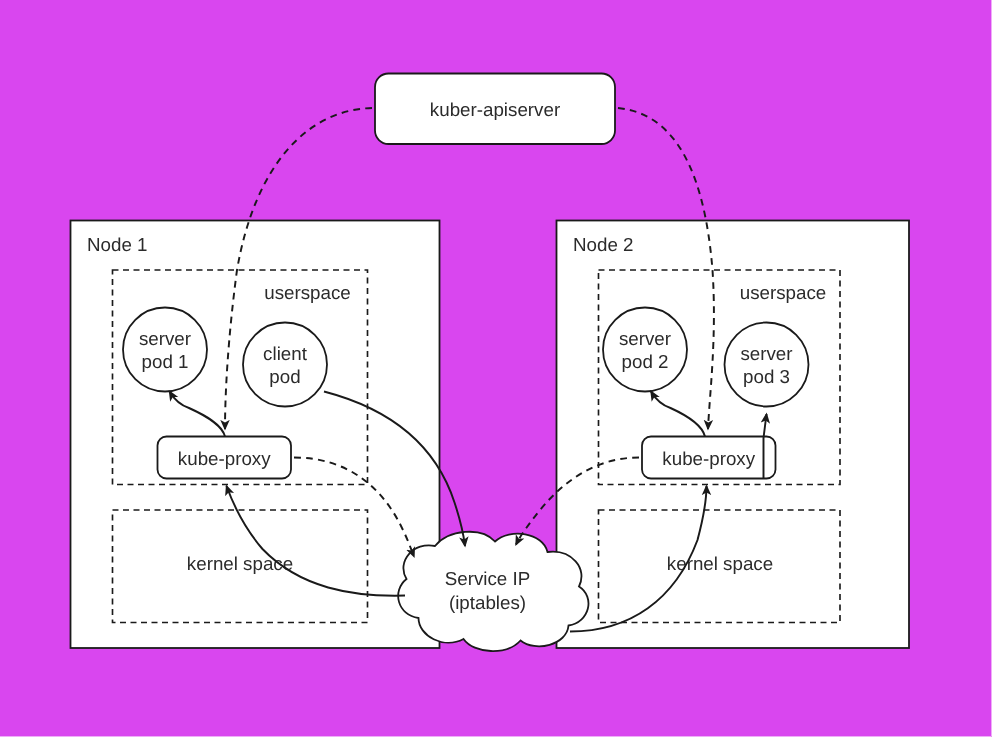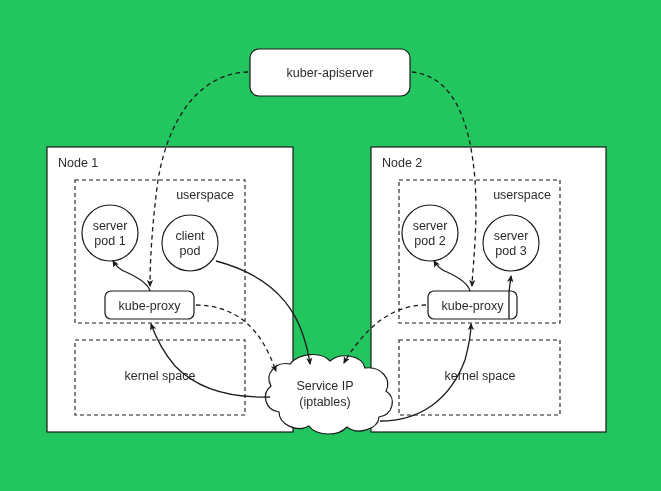--- a/index.html
+++ b/index.html
@@ -10,21 +10,21 @@
   body {
     width: 661px;
     height: 491px;
     font-family: "Liberation Sans", sans-serif;
     overflow: hidden;
   }
   #canvas {
     position: relative;
     width: 661px;
     height: 491px;
-    background: #22c55e;
+    background: #d946ef;
   }
   #diagram-svg {
     position: absolute;
     left: 0;
     top: 0;
     width: 661px;
     height: 491px;
   }
   .dlabel {
     font-family: "Liberation Sans", sans-serif;

